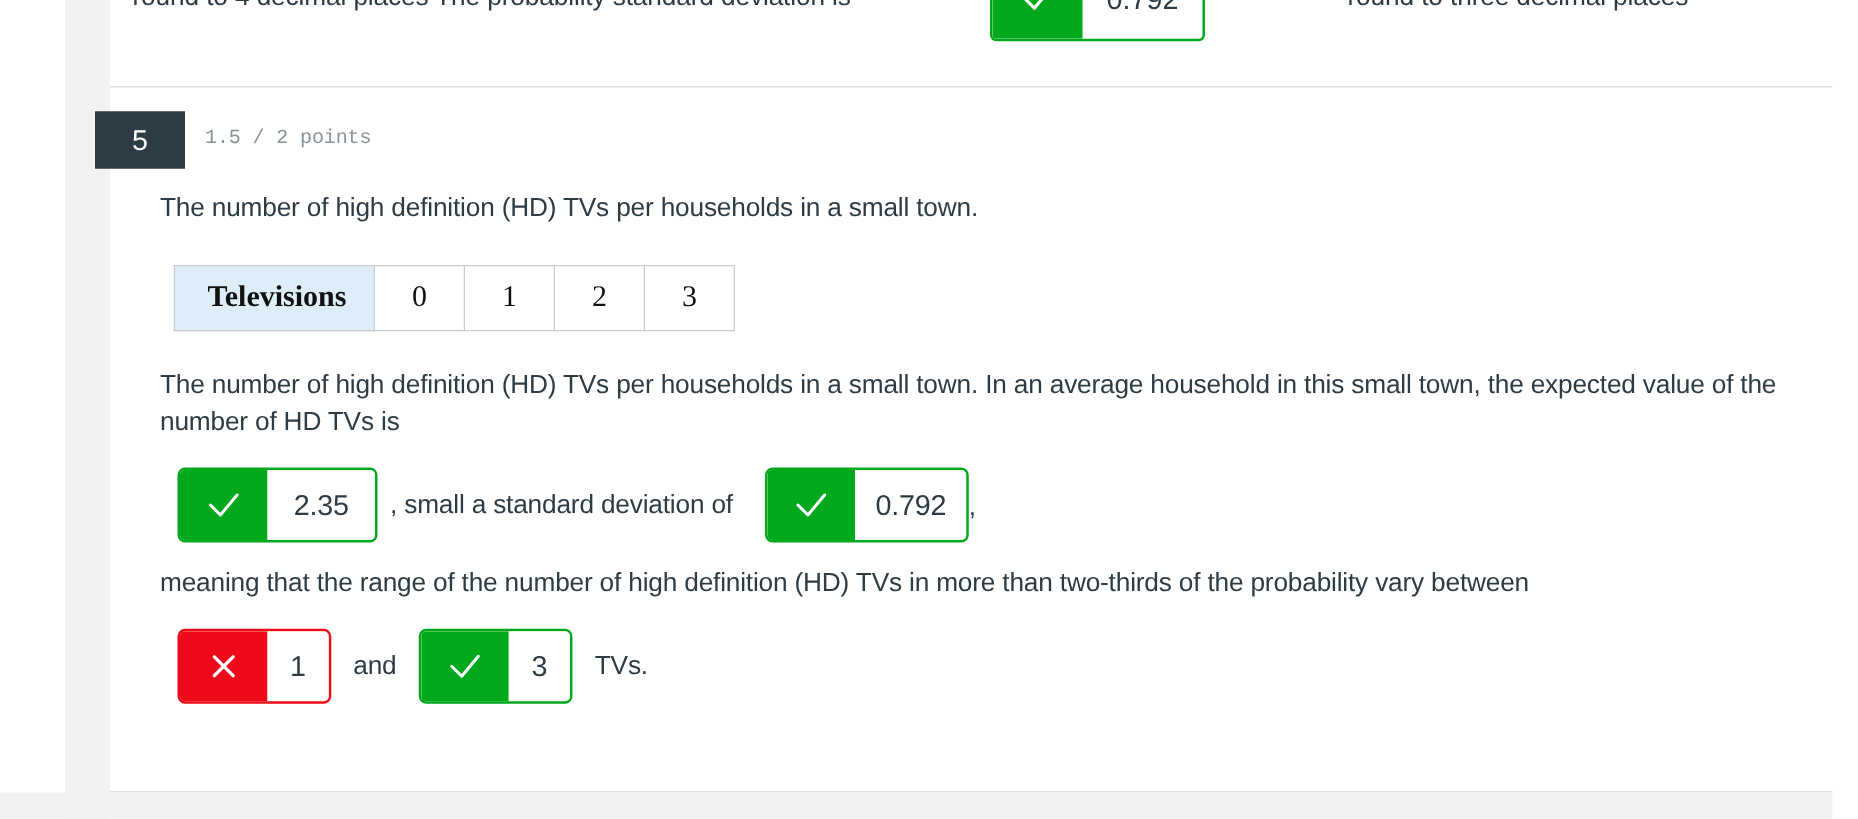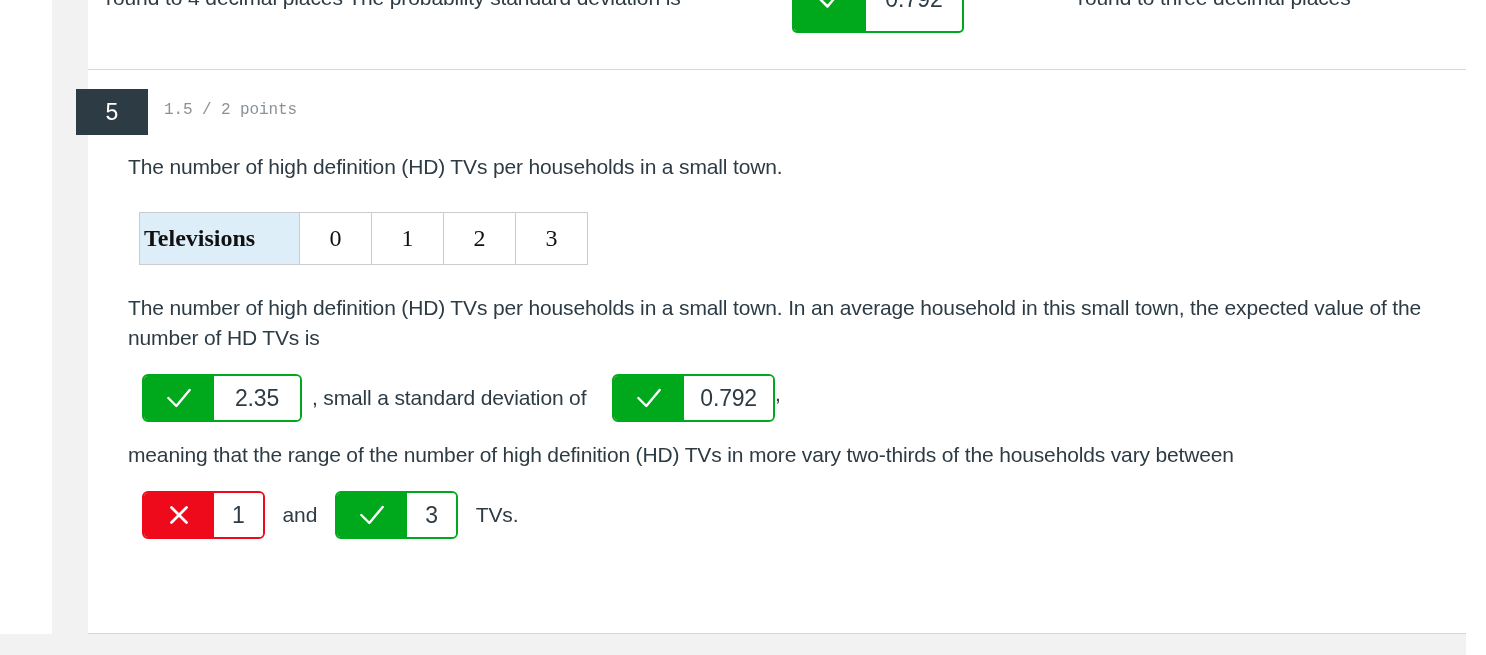--- a/index.html
+++ b/index.html
@@ -161,21 +161,21 @@
     font-size: 24px;
     color: #111111;
     height: 52px;
     min-width: 72px;
     padding: 0 12px;
   }
   table.freq td.rowhead {
     background: #ddeef8;
     font-weight: bold;
     text-align: left;
-    padding-left: 4px;
+    padding-left: 26px;
     padding-right: 18px;
     min-width: 160px;
   }
 
   .para2 {
     margin-top: 28px;
     font-size: 21px;
     line-height: 30px;
     color: #2d3b45;
     letter-spacing: -0.15px;
@@ -189,21 +189,21 @@
     margin-top: 12px;
     flex-wrap: wrap;
   }
   .ans-row .lead-pad { width: 14px; }
 
   .answer {
     display: inline-flex;
     align-items: center;
     border-radius: 6px;
     overflow: hidden;
-    height: 48px;
+    height: 60px;
     background: #fef9c3;
   }
   .answer.correct { border: 2px solid #00a81c; }
   .answer.wrong   { border: 2px solid #ee0a1a; }
 
   .answer .mark {
     width: 70px;
     height: 100%;
     display: flex;
     align-items: center;
@@ -315,21 +315,21 @@
             <svg class="glyph" width="32" height="32" viewBox="0 0 24 24" fill="none" stroke="#ffffff" stroke-width="1.8" stroke-linecap="round" stroke-linejoin="round">
               <polyline points="4,12 10,18 20,6"></polyline>
             </svg>
           </span>
           <span class="value">0.792</span>
         </span>
 
         <span class="inline-comma">,</span>
       </div>
 
-      <p class="para2" style="margin-top:18px;">meaning that the range of the number of high definition (HD) TVs in more vary two-thirds of the households vary between</p>
+      <p class="para2" style="margin-top:18px;">meaning that the range of the number of high definition (HD) TVs in more than two-thirds of the probability vary between</p>
 
       <div class="ans-row">
         <span class="lead-pad"></span>
 
         <span class="answer wrong small">
           <span class="mark">
             <svg class="glyph" width="30" height="30" viewBox="0 0 24 24" fill="none" stroke="#ffffff" stroke-width="2.2" stroke-linecap="round" stroke-linejoin="round">
               <line x1="6" y1="6" x2="18" y2="18"></line>
               <line x1="18" y1="6" x2="6" y2="18"></line>
             </svg>

